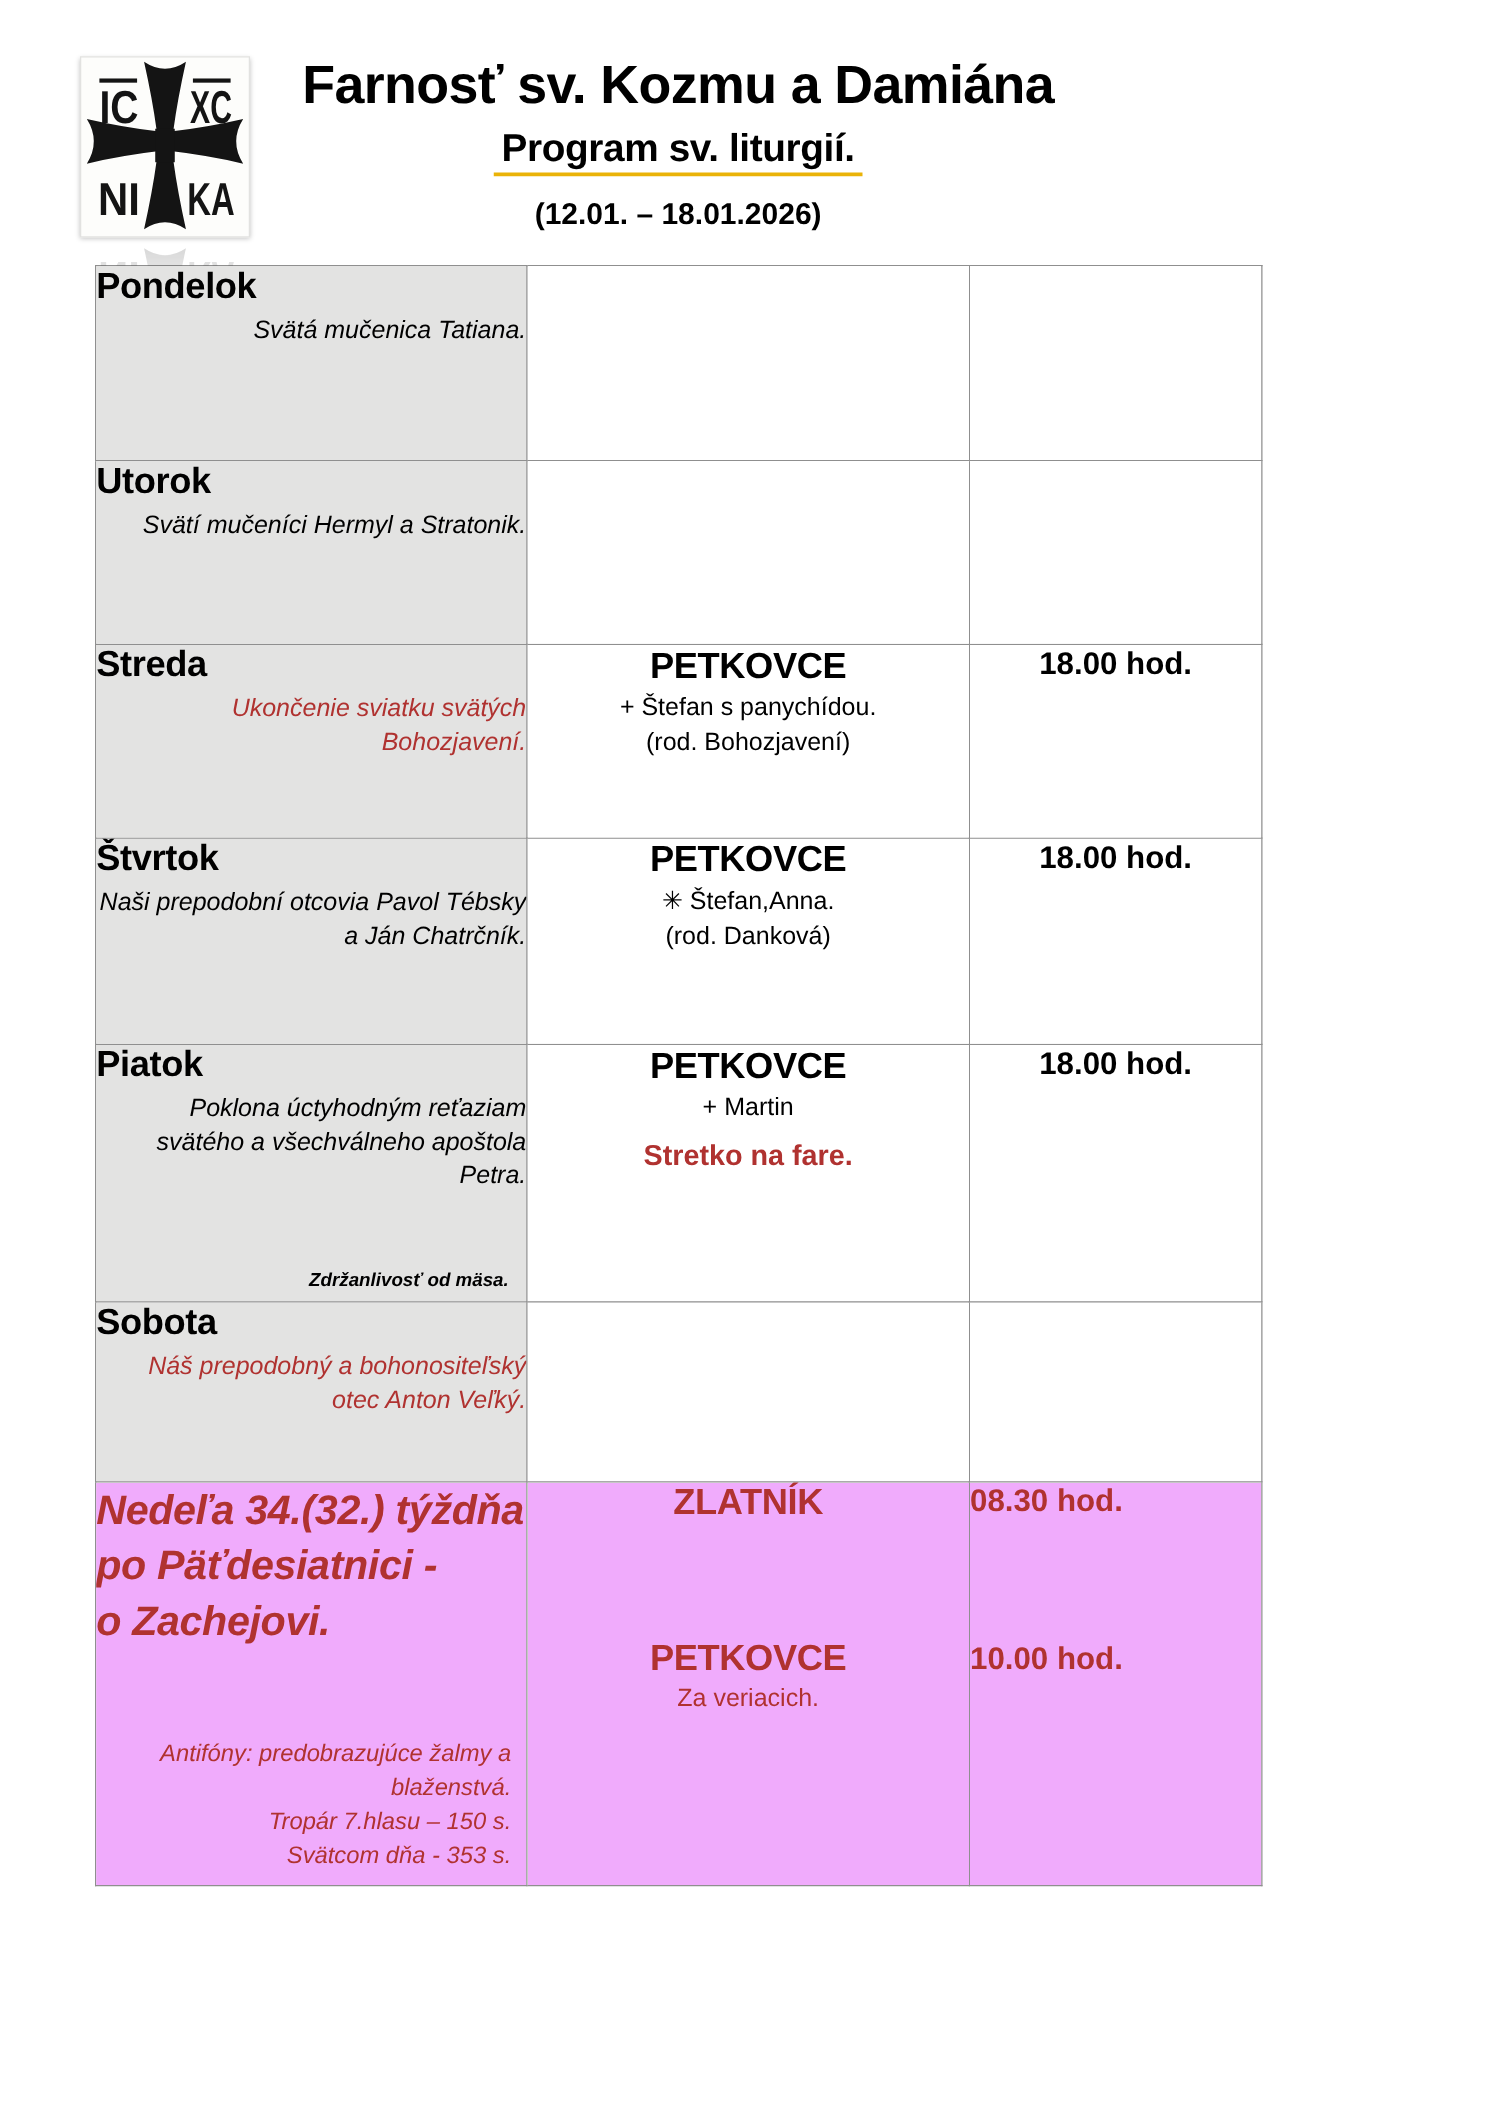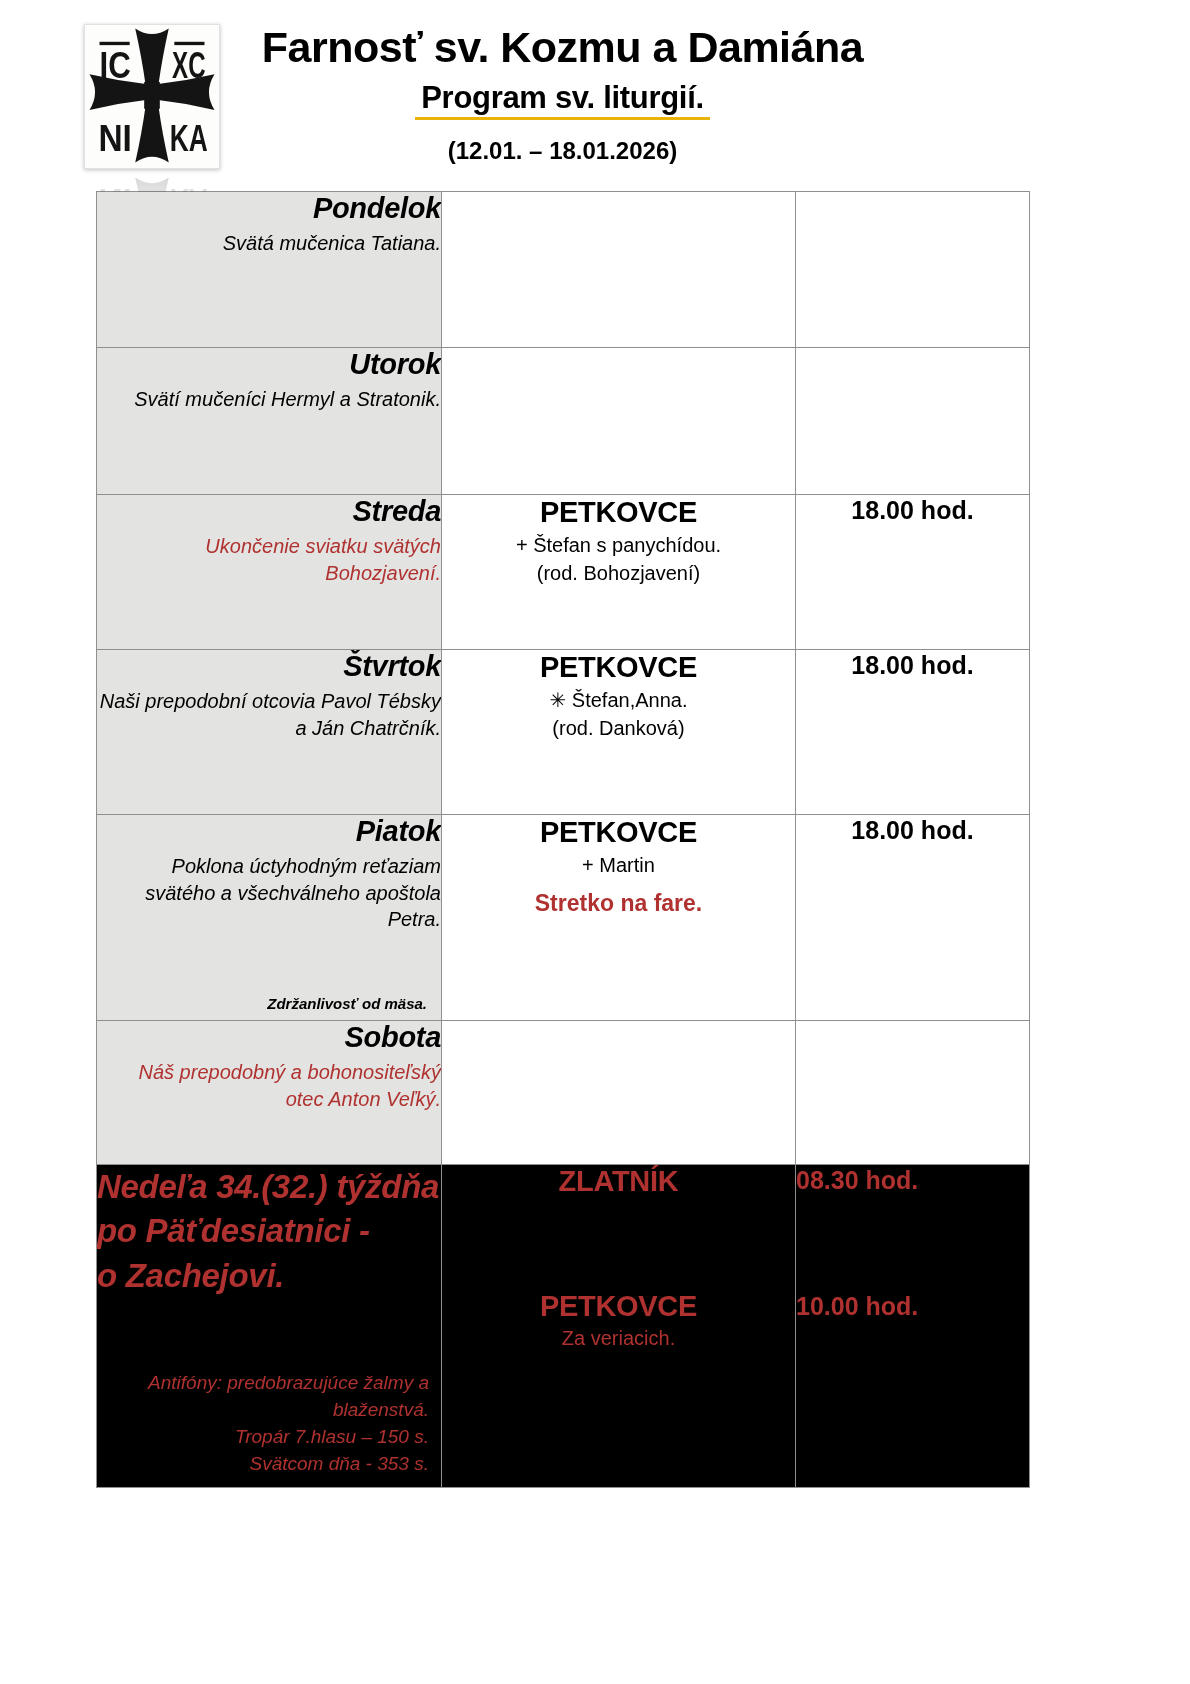--- a/index.html
+++ b/index.html
@@ -3,21 +3,21 @@
 <meta charset="utf-8">
 <style>
   html,body { margin:0; padding:0; }
   body {
     width:1190px; height:1684px;
     background:#ffffff;
     font-family:"Liberation Sans","DejaVu Sans",sans-serif;
     color:#000;
     -webkit-font-smoothing:antialiased;
   }
-  .content { width:933px; margin-left:96px; position:relative; padding-top:24px; }
+  .content { width:933px; margin-left:76px; position:relative; padding-top:45px; }
 
   
   .hdr { text-align:center; position:relative; }
   .title { font-size:43px; font-weight:bold; line-height:1.1; letter-spacing:-0.5px; }
   .subtitle-wrap { margin-top:9px; }
   .subtitle {
     display:inline-block; font-size:31px; font-weight:bold; line-height:1.15;
     border-bottom:3px solid #eab308; padding:0 6px 1px 6px; letter-spacing:-0.3px;
   }
   .daterange { margin-top:17px; font-size:24px; font-weight:bold; }
@@ -42,23 +42,23 @@
     margin-top:26px; width:933px;
   }
   table.sched td {
     border:1px solid #8f8f8f; vertical-align:top; position:relative;
     padding:0; overflow:hidden;
   }
   col.c1 { width:345px; } col.c2 { width:354px; } col.c3 { width:234px; }
 
   td.daycell { background:#e3e3e2; padding:11px 16px 0 16px; }
   td.white { background:#ffffff; }
-  tr.sunday td { background:#000000; }
-
-  .dayname { font-size:29px; font-weight:bold; font-style:italic; line-height:1.15; letter-spacing:-0.3px;text-align:right; }
+  tr.sunday td { background:#f0abfc; }
+
+  .dayname { font-size:29px; font-weight:bold; line-height:1.15; letter-spacing:-0.3px; }
   .daydesc { font-size:20px; font-style:italic; line-height:1.32; margin-top:5px;text-align:right; }
   .red { color:#b03230; }
 
   .fastnote {
     position:absolute; right:14px; bottom:8px;
     font-size:15px; font-weight:bold; font-style:italic;
   }
 
   td.svc { text-align:center; padding-top:9px; }
   .place { font-size:29px; font-weight:bold; line-height:1.2; letter-spacing:-0.3px; }

